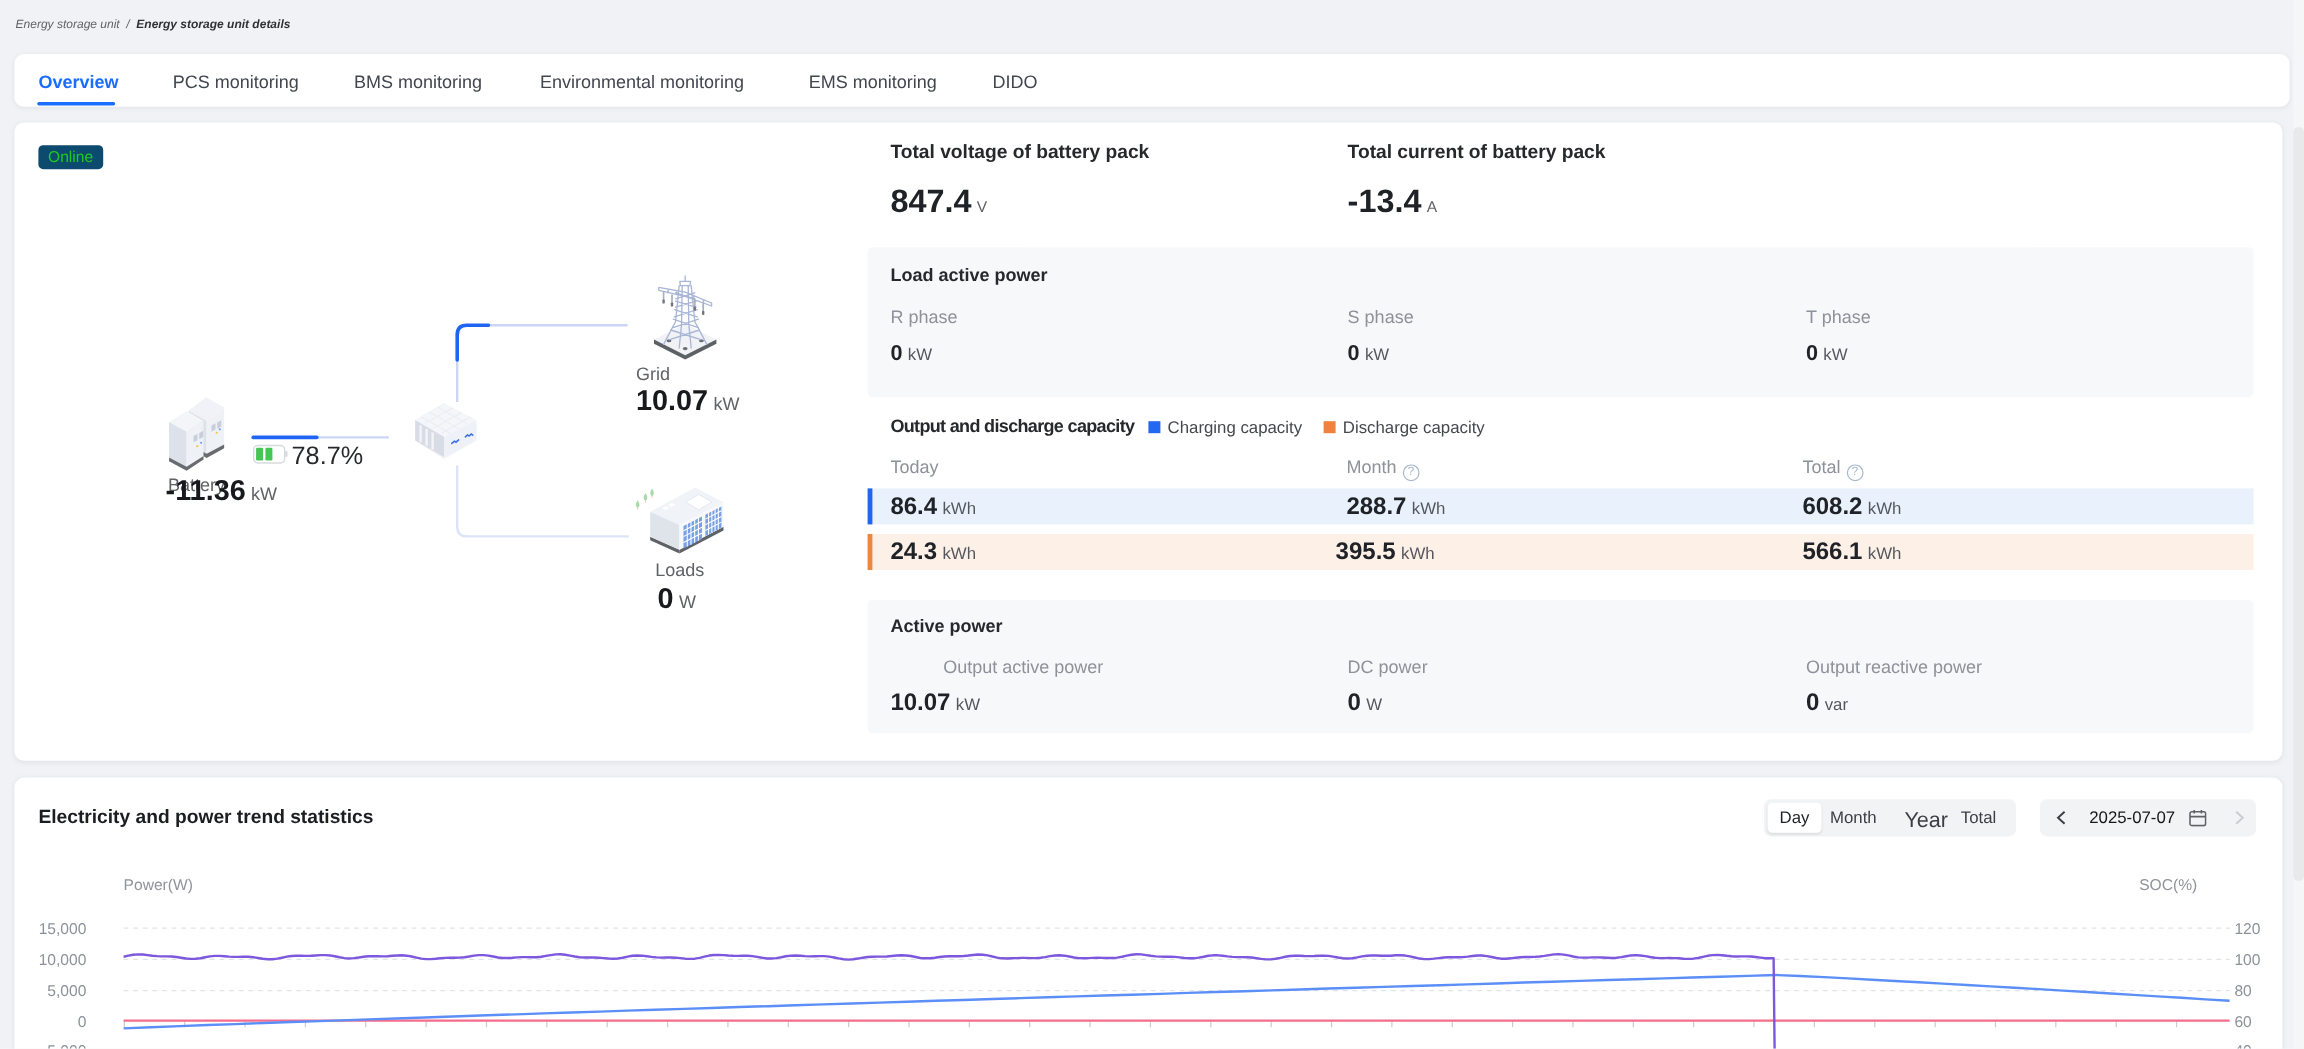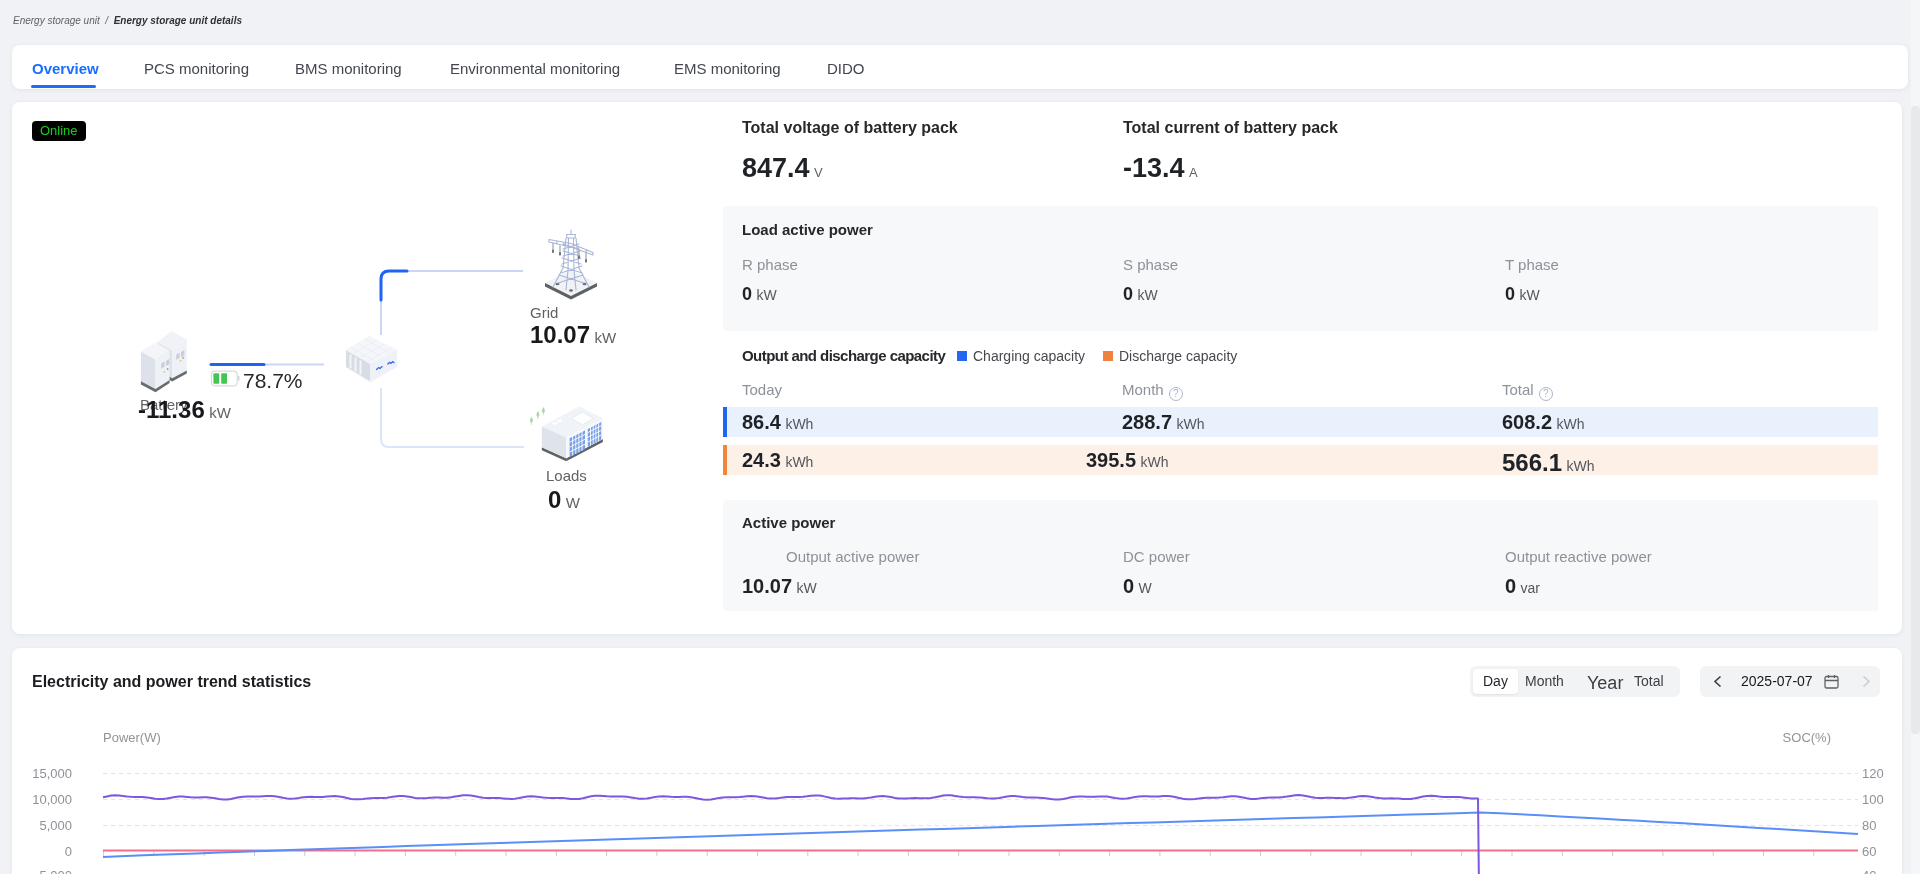--- a/index.html
+++ b/index.html
@@ -30,21 +30,21 @@
 <div class="tab" style="left:32px; color:#1a6dff; font-weight:700;">Overview</div>
 <div class="abs" style="left:31px; top:85px; width:65px; height:3px; background:#1a6dff; border-radius:2px;"></div>
 <div class="tab" style="left:144px;">PCS monitoring</div>
 <div class="tab" style="left:295px;">BMS monitoring</div>
 <div class="tab" style="left:450px;">Environmental monitoring</div>
 <div class="tab" style="left:674px;">EMS monitoring</div>
 <div class="tab" style="left:827px;">DIDO</div>
 
 <div class="card" style="left:12px; top:102px; width:1890px; height:532px;"></div>
 
-<div class="abs" style="left:32px; top:121px; background:#000000; color:#1dcb20; font-size:13px; padding:2px 8px 3px; border-radius:4px;">Online</div>
+<div class="abs" style="left:32px; top:121px; background:#0c4a6e; color:#1dcb20; font-size:13px; padding:2px 8px 3px; border-radius:4px;">Online</div>
 
 <svg class="abs" style="left:0; top:0;" width="720" height="640" viewBox="0 0 720 640" fill="none">
 
   <path d="M211 364.5 H324" stroke="#ccd5f5" stroke-width="2"></path>
   <path d="M211 364.5 H264" stroke="#1f64f2" stroke-width="3" stroke-linecap="round"></path>
   <path d="M523 271 H389 Q381 271 381 279 V335" stroke="#ccd5f5" stroke-width="2"></path>
   <path d="M407 271 H389 Q381 271 381 279 V300" stroke="#1f64f2" stroke-width="3" stroke-linecap="round"></path>
   <path d="M381 388 V439 Q381 447 389 447 H524" stroke="#dde3f8" stroke-width="2"></path>
 
   <polygon points="157.2,342.2 171.8,331 186.8,339.6 172.2,350.8" fill="#f0f2f7"></polygon>
@@ -170,22 +170,22 @@
 <div class="abs lbl" style="left:1122px; top:381px;">Month<span class="qi">?</span></div>
 <div class="abs lbl" style="left:1502px; top:381px;">Total<span class="qi">?</span></div>
 
 <div class="abs" style="left:723px; top:407px; width:1155px; height:30px; background:#e9f2fc; border-left:4px solid #1f66f0;"></div>
 <div class="abs" style="left:742px; top:411px;"><span class="num-md" style="font-size:20px;">86.4</span> <span class="unit14">kWh</span></div>
 <div class="abs" style="left:1122px; top:411px;"><span class="num-md" style="font-size:20px;">288.7</span> <span class="unit14">kWh</span></div>
 <div class="abs" style="left:1502px; top:411px;"><span class="num-md" style="font-size:20px;">608.2</span> <span class="unit14">kWh</span></div>
 
 <div class="abs" style="left:723px; top:445px; width:1155px; height:30px; background:#fdf0e7; border-left:4px solid #f0853c;"></div>
 <div class="abs" style="left:742px; top:449px;"><span class="num-md" style="font-size:20px;">24.3</span> <span class="unit14">kWh</span></div>
-<div class="abs" style="left:1086px; top:449px;"><span class="num-md" style="font-size:20px;">395.5</span> <span class="unit14">kWh</span></div>
-<div class="abs" style="left:1502px; top:449px;"><span class="num-md" style="font-size:24px;">566.1</span> <span class="unit14">kWh</span></div>
+<div class="abs" style="left:1113px; top:449px;"><span class="num-md" style="font-size:20px;">395.5</span> <span class="unit14">kWh</span></div>
+<div class="abs" style="left:1502px; top:449px;"><span class="num-md" style="font-size:20px;">566.1</span> <span class="unit14">kWh</span></div>
 
 <div class="gray-sec" style="left:723px; top:500px; width:1155px; height:111px;"></div>
 <div class="abs sec-title" style="left:742px; top:514px; font-size:15px;">Active power</div>
 <div class="abs lbl" style="left:742px; top:548px;margin-left:44px;">Output active power</div>
 <div class="abs lbl" style="left:1123px; top:548px;">DC power</div>
 <div class="abs lbl" style="left:1505px; top:548px;">Output reactive power</div>
 <div class="abs" style="left:742px; top:575px;"><span class="num-md" style="font-size:20px;">10.07</span> <span class="unit14">kW</span></div>
 <div class="abs" style="left:1123px; top:575px;"><span class="num-md" style="font-size:20px;">0</span> <span class="unit14">W</span></div>
 <div class="abs" style="left:1505px; top:575px;"><span class="num-md" style="font-size:20px;">0</span> <span class="unit14">var</span></div>
 

